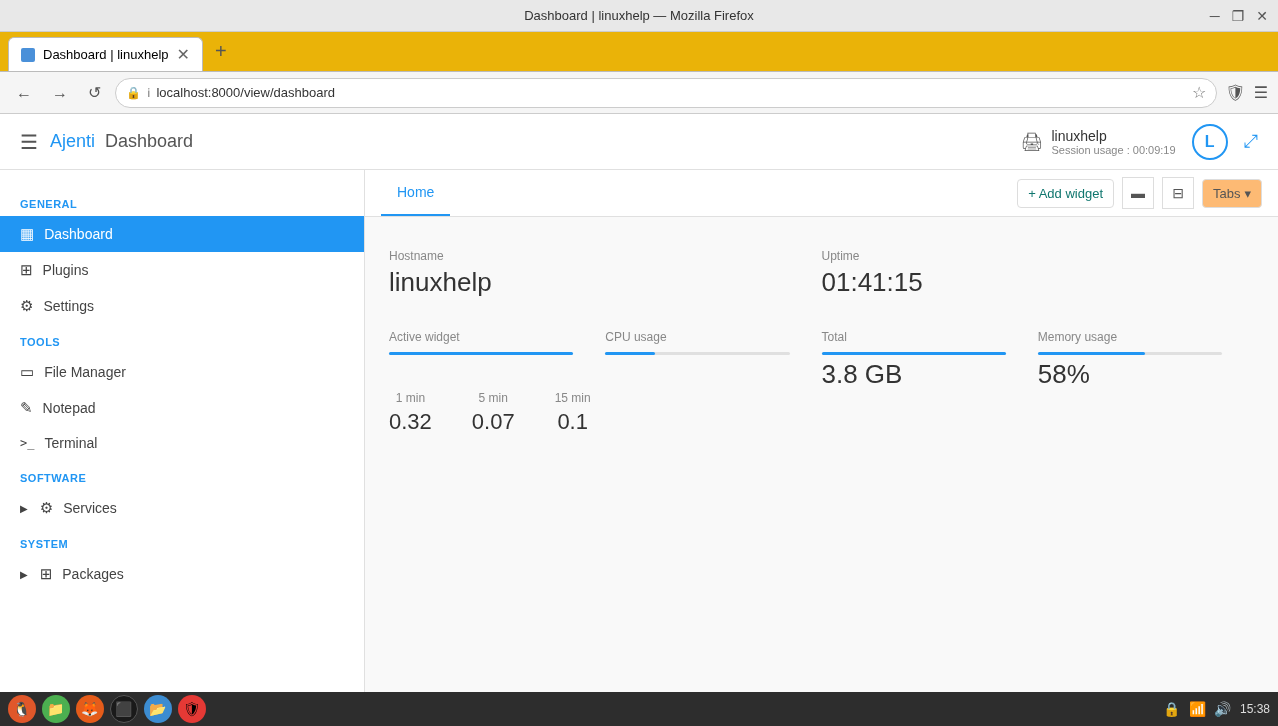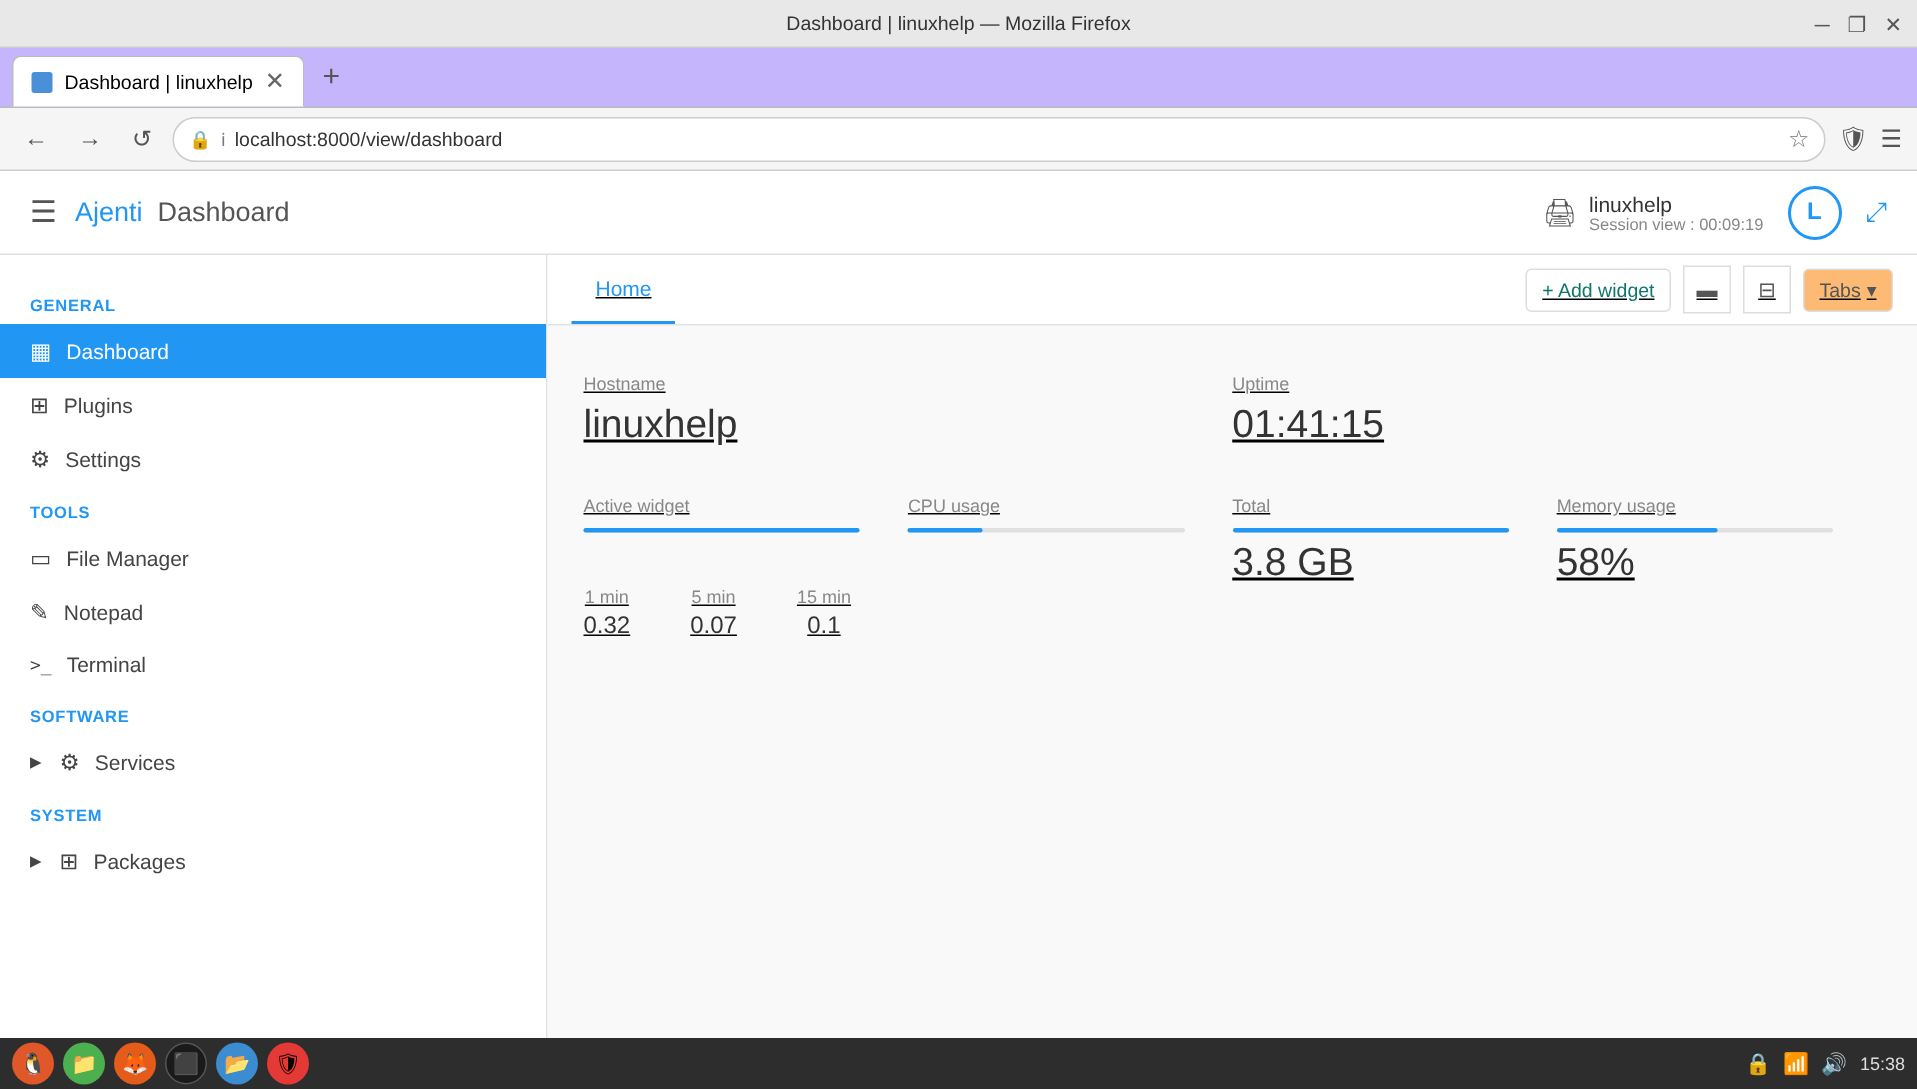--- a/index.html
+++ b/index.html
@@ -21,21 +21,21 @@
       position: absolute;
       right: 10px;
       display: flex;
       gap: 12px;
       font-size: 14px;
       color: #555;
     }
     .browser-titlebar-control { cursor: pointer; }
 
     .browser-tabs {
-      background: #c4b5fd;
+      background: #eab308;
       height: 40px;
       display: flex;
       align-items: flex-end;
       padding: 0 8px;
       border-bottom: 1px solid #bbb;
     }
     .browser-tab {
       background: #fff;
       border: 1px solid #bbb;
       border-bottom: none;
@@ -178,21 +178,20 @@
       color: #fff;
     }
     .sidebar-item .icon { font-size: 15px; }
     .sidebar-item-arrow { font-size: 10px; margin-right: 2px; }
 
     
     .main-content {
       flex: 1;
       background: #f9f9f9;
       overflow-y: auto;
-      text-decoration: underline;
     }
     .main-tabs {
       background: #fff;
       border-bottom: 1px solid #e0e0e0;
       display: flex;
       align-items: center;
       padding: 0 16px;
     }
     .main-tab {
       padding: 14px 16px;
@@ -281,21 +280,21 @@
     }
 
     .load-row {
       display: flex;
       gap: 40px;
       padding-top: 16px;
       text-align: center;
     }
     .load-item {}
     .load-label { font-size: 12px; color: #888; margin-bottom: 4px; }
-    .load-value { font-size: 16px; color: #333; font-weight: 300; }
+    .load-value { font-size: 22px; color: #333; font-weight: 300; }
 
     
     .taskbar {
       background: #2d2d2d;
       height: 34px;
       display: flex;
       align-items: center;
       padding: 0 8px;
       gap: 6px;
       position: fixed;
@@ -366,21 +365,21 @@
   <span class="app-logo">
     <span>Ajenti</span>
     &nbsp;<span style="color:#555; font-weight:300;">Dashboard</span>
   </span>
   <div class="app-header-right">
     <div class="user-info">
       <span style="font-size:18px; color:#555;">🖨</span>
       <div>
         <div class="user-name">linuxhelp</div>
         <div class="session-time">
-          <span>Session view :</span>
+          <span>Session usage :</span>
           <span>00:09:19</span>
         </div>
       </div>
     </div>
     <div class="user-avatar">
       <span>L</span>
     </div>
     <span class="expand-btn">⤢</span>
   </div>
 </div>

